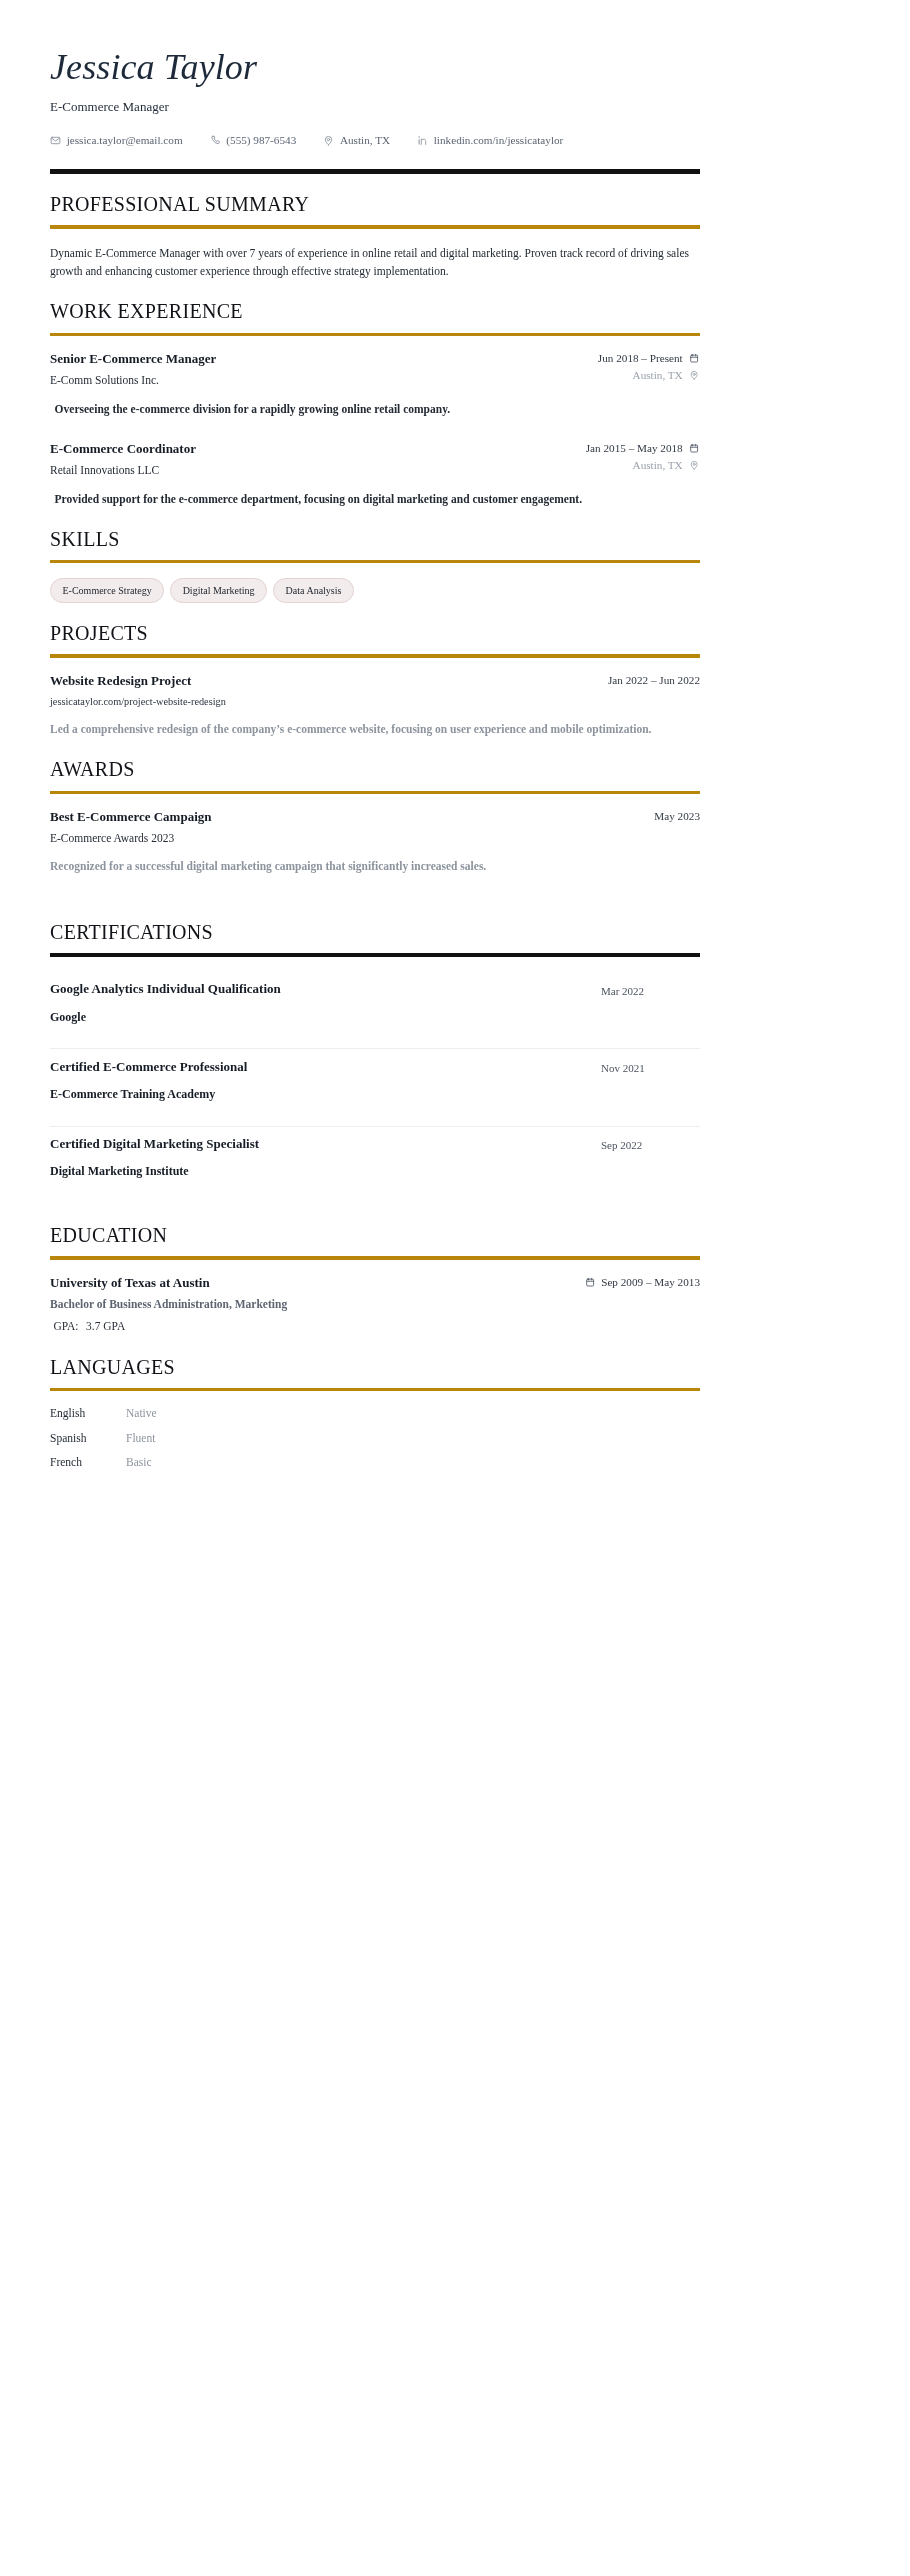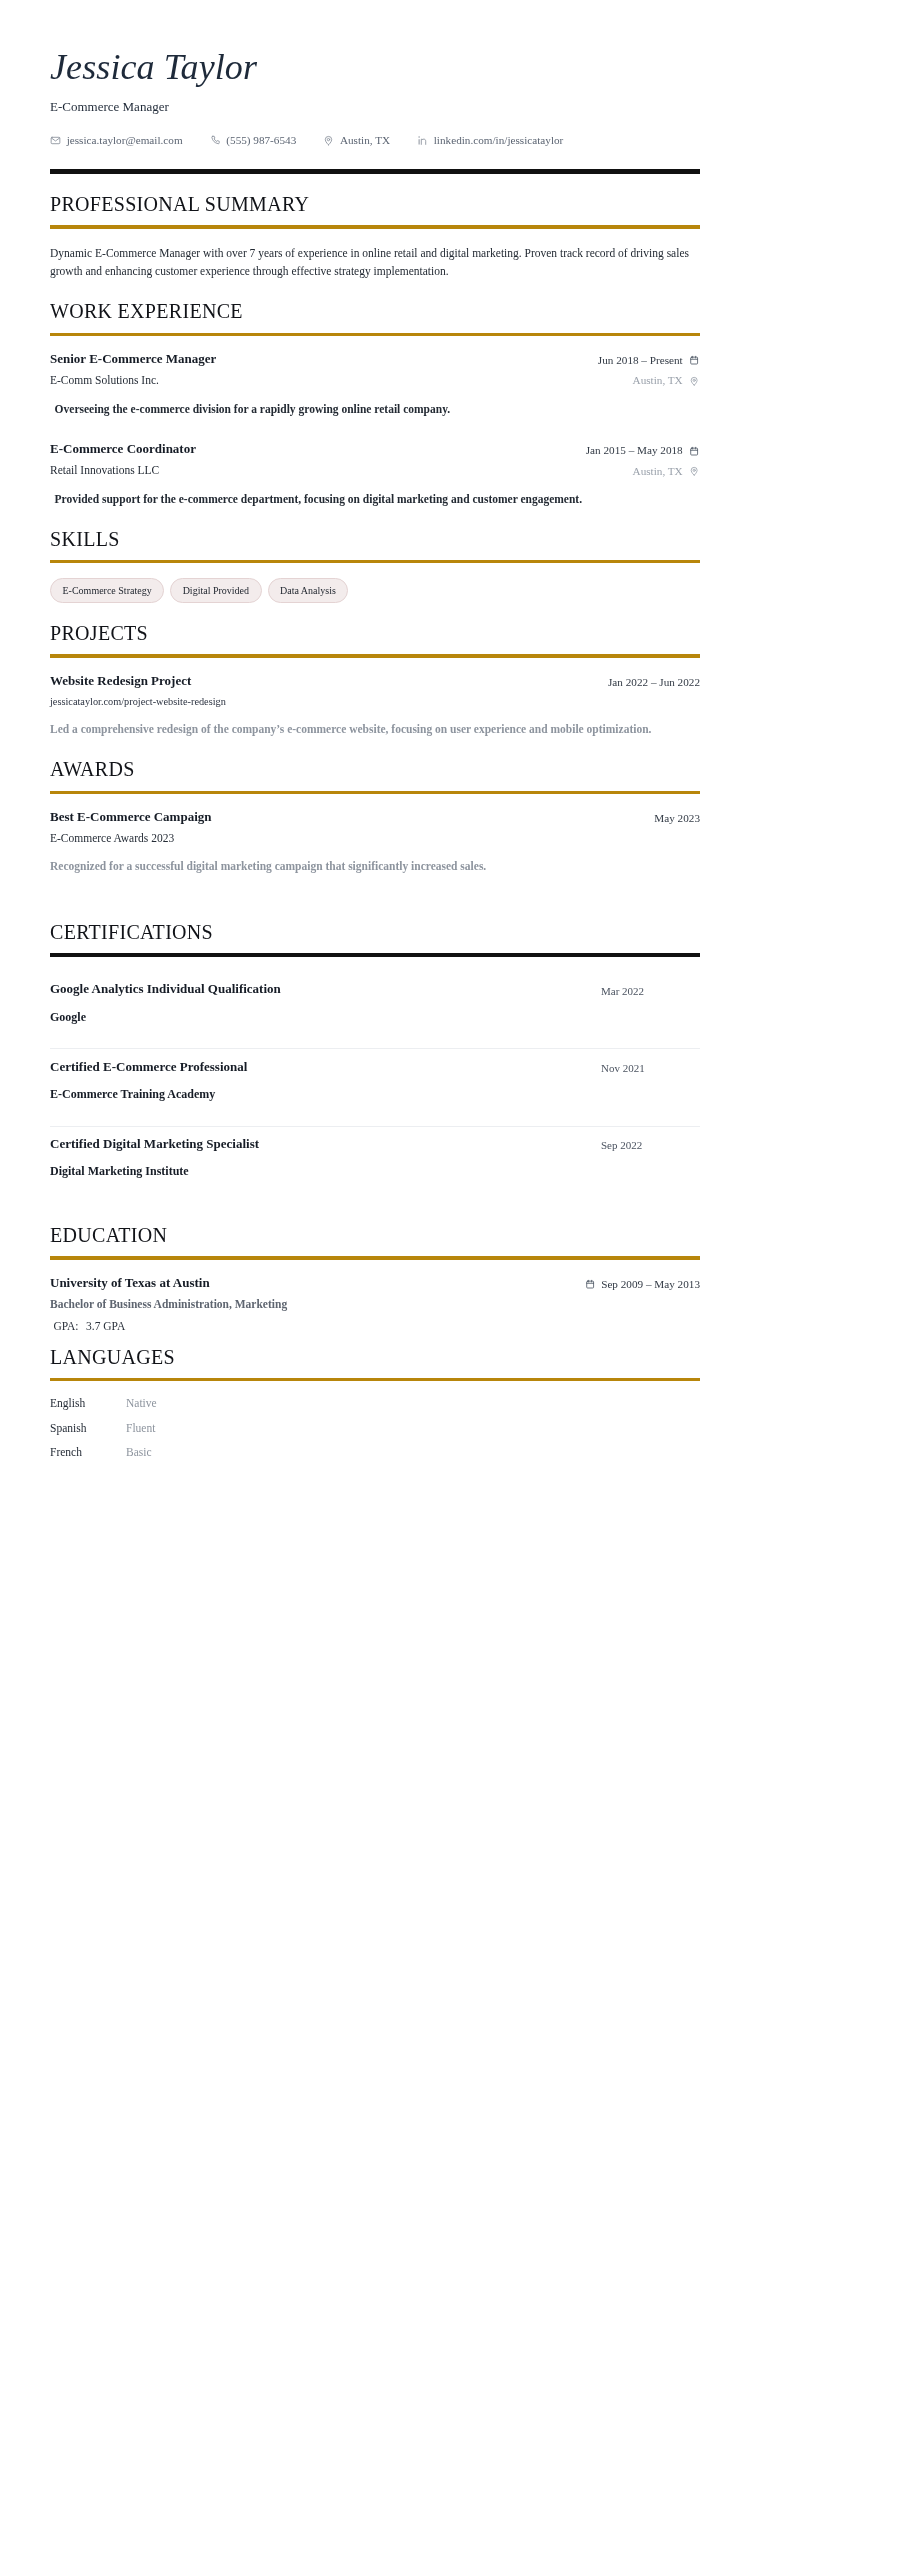--- a/index.html
+++ b/index.html
@@ -100,21 +100,21 @@
     margin: 0;
     max-width: 771px;
   }
 
   
   .entry { margin-bottom: 23px; }
   .entry:last-child { margin-bottom: 0; }
 
   .entry-row {
     display: flex;
-    align-items: flex-end;
+    align-items: flex-start;
     justify-content: space-between;
     gap: 29px;
   }
   .entry-title {
     font-size: 13px;
     font-weight: 700;
     color: #161c26;
     line-height: 1.3;
   }
   .entry-sub {
@@ -362,21 +362,21 @@
       </div>
       <div class="entry-desc">Provided support for the e-commerce department, focusing on digital marketing and customer engagement.</div>
     </div>
   </div>
 
   <div class="section">
     <div class="section-head">SKILLS</div>
     <div class="rule-gold"></div>
     <div class="skill-list">
       <span class="skill-pill">E-Commerce Strategy</span>
-      <span class="skill-pill">Digital Provided</span>
+      <span class="skill-pill">Digital Marketing</span>
       <span class="skill-pill">Data Analysis</span>
     </div>
   </div>
 
   <div class="section">
     <div class="section-head">PROJECTS</div>
     <div class="rule-gold"></div>
 
     <div class="entry">
       <div class="entry-row">
@@ -453,21 +453,21 @@
         </div>
       </div>
       <div class="entry-sub" style="color:#5e6570;font-weight:bold;">Bachelor of Business Administration, Marketing</div>
       <div class="edu-gpa">
         <span class="gpa-label">GPA:</span>
         <span>3.7 GPA</span>
       </div>
     </div>
   </div>
 
-  <div class="section" style="margin-top:14px;">
+  <div class="section" style="margin-top:24px;">
     <div class="section-head">LANGUAGES</div>
     <div class="rule-gold"></div>
 
     <div class="lang-row">
       <span class="lang-name">English</span>
       <span class="lang-level">Native</span>
     </div>
     <div class="lang-row">
       <span class="lang-name">Spanish</span>
       <span class="lang-level">Fluent</span>

